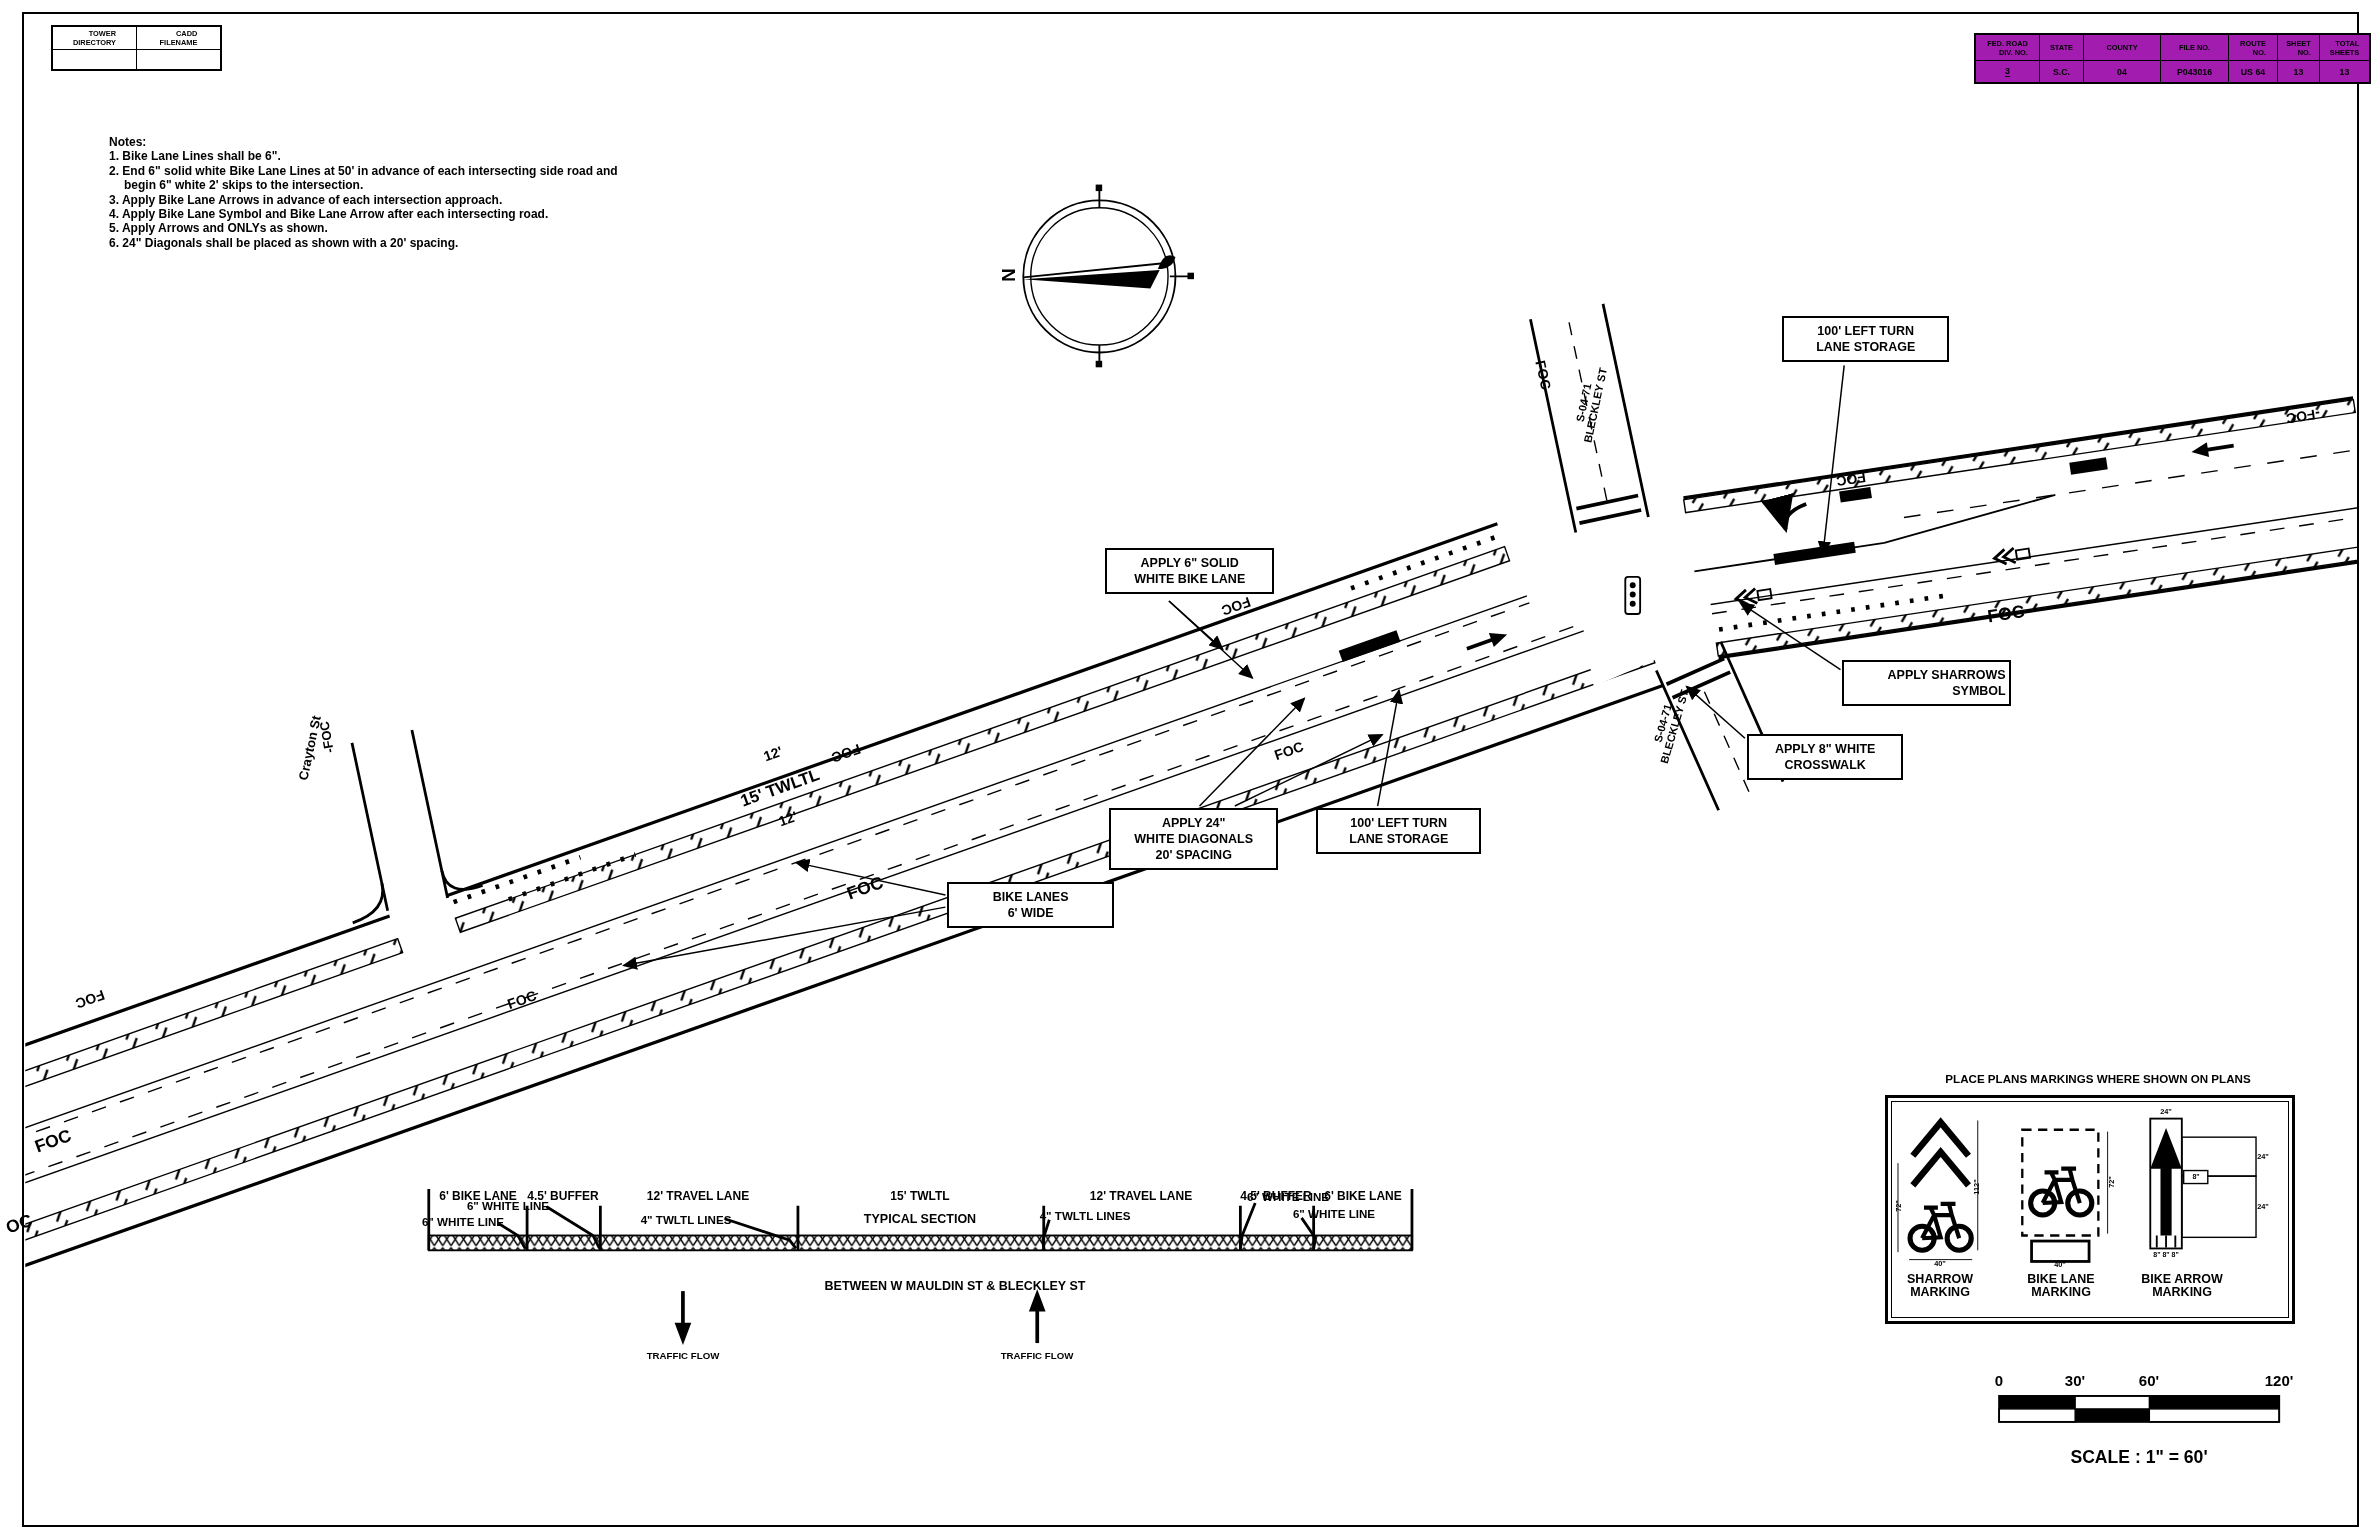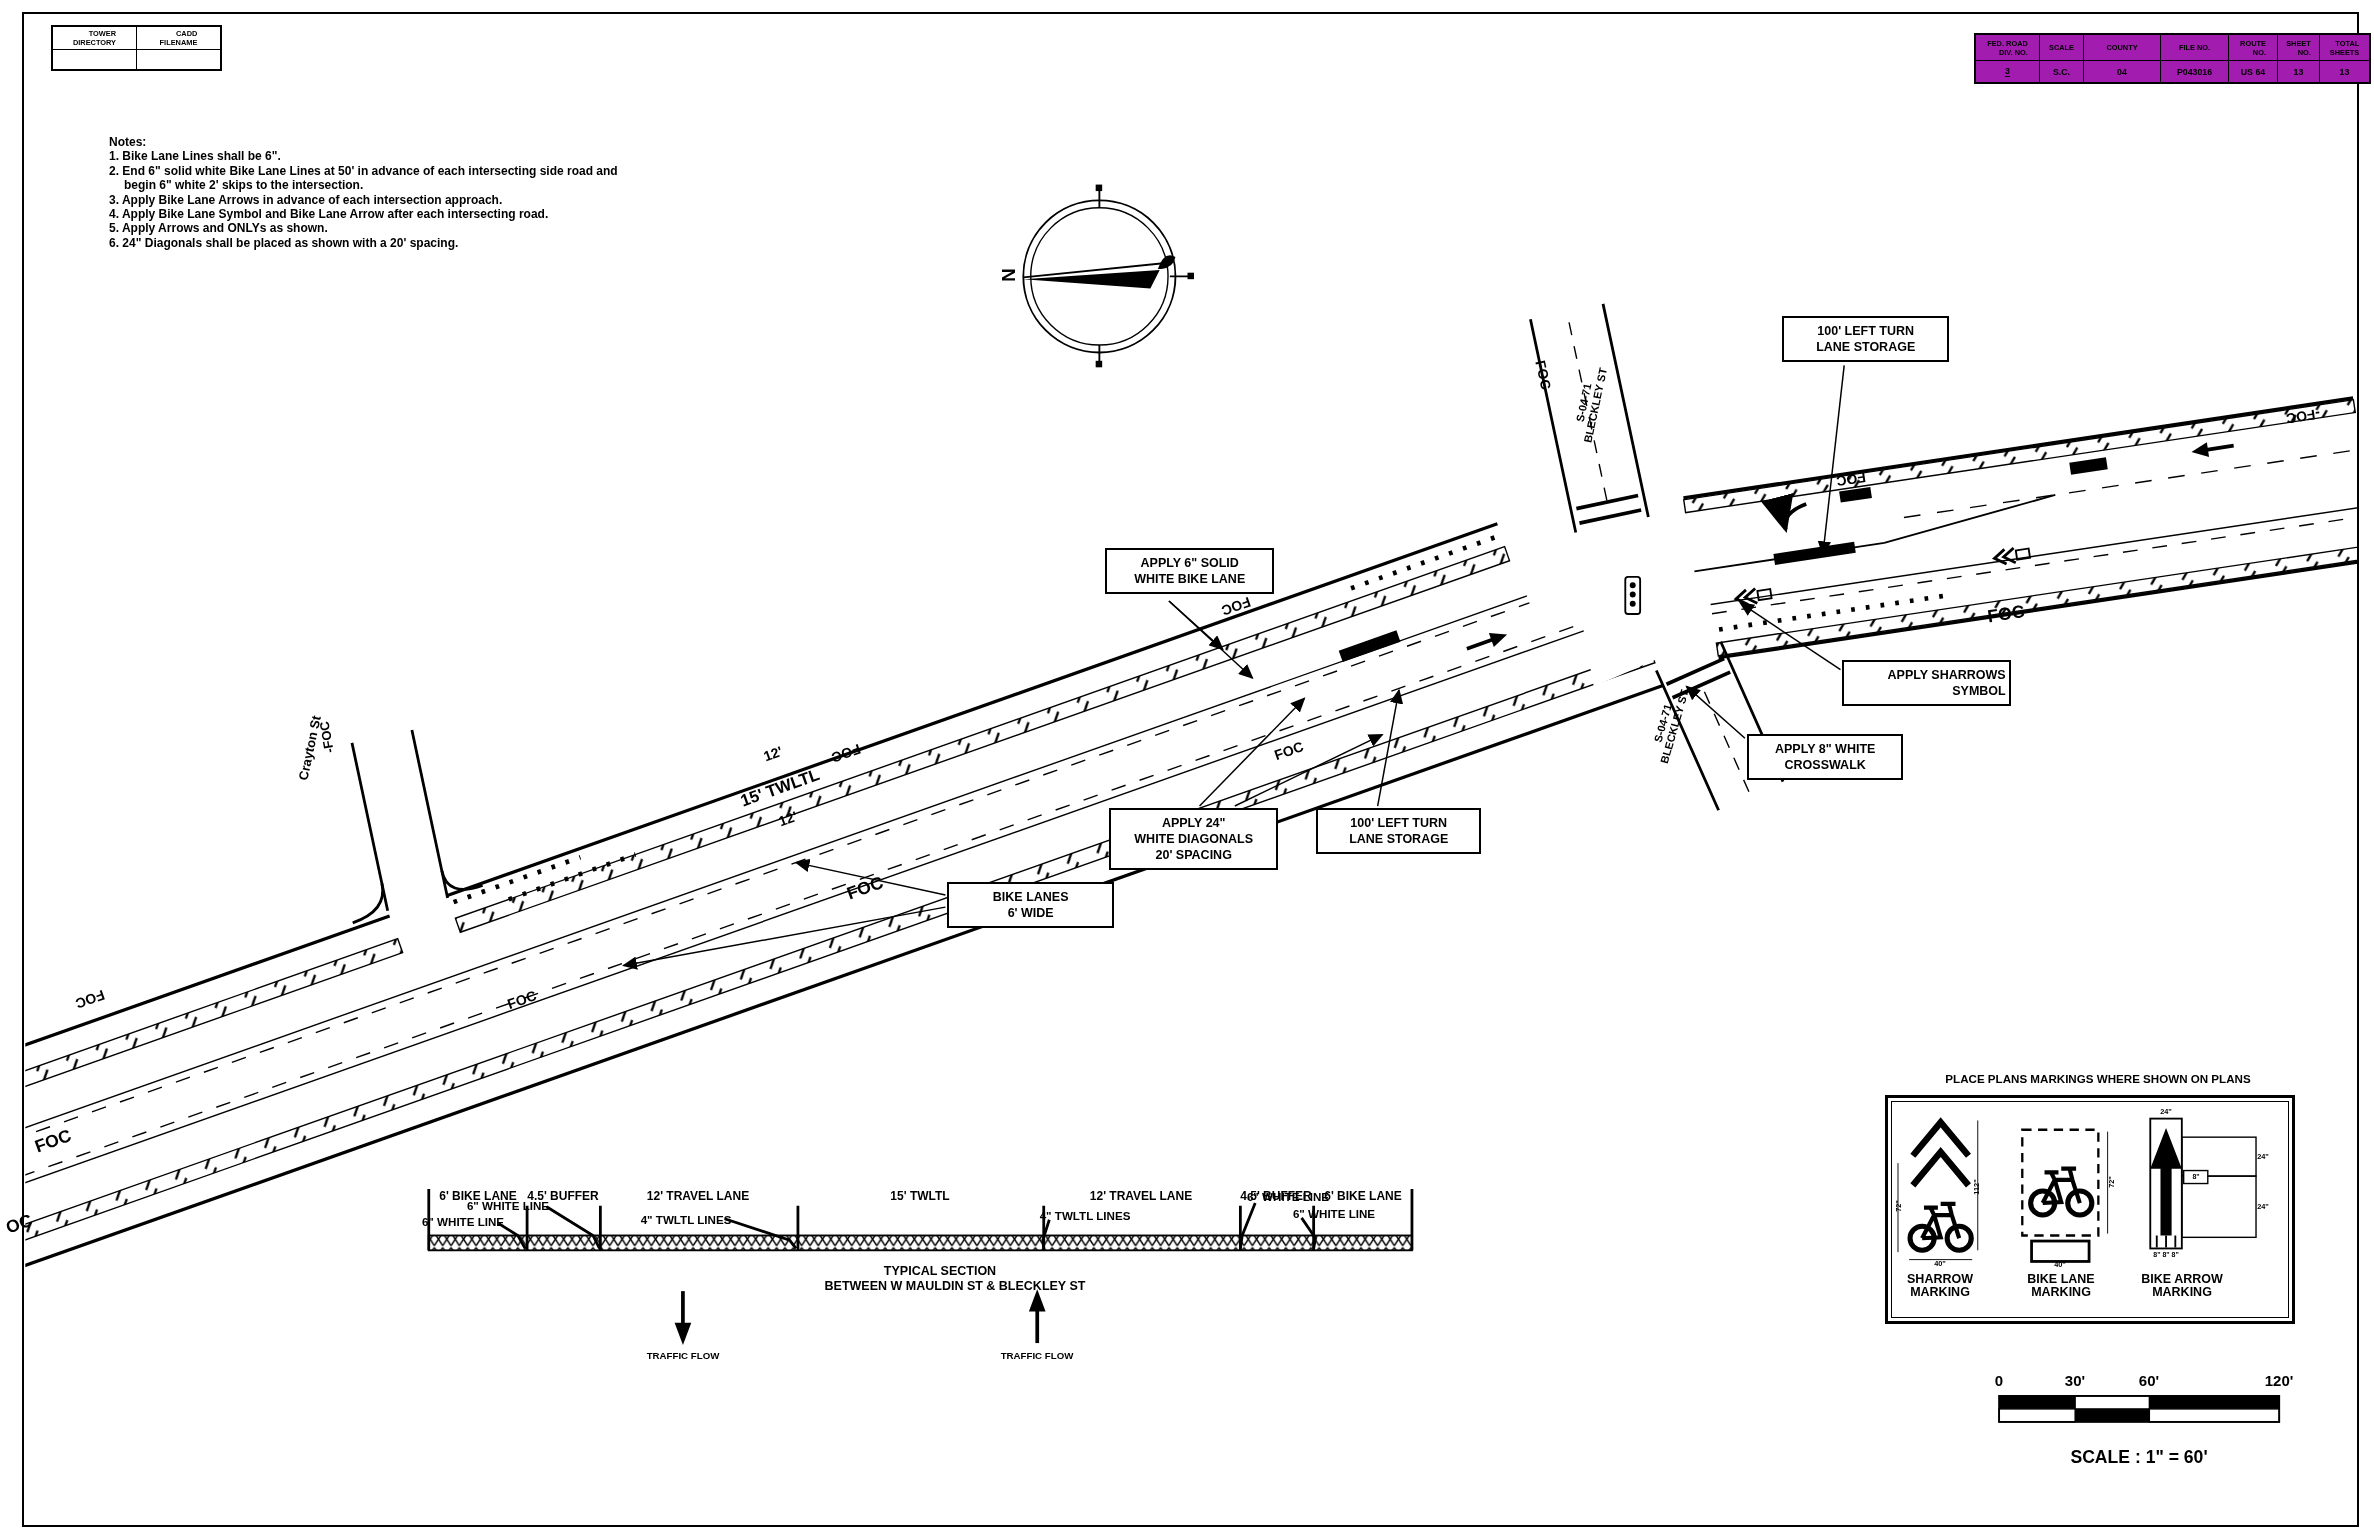--- a/index.html
+++ b/index.html
@@ -225,21 +225,21 @@
     <div style="display:flex;height:18.6px;">
       <div class="tblcell" style="width:50%;"></div>
       <div class="tblcell" style="width:50%;"></div>
     </div>
   </div>
 
   <div style="position:absolute;left:1974px;top:33px;border:2.3px solid #000;z-index:6;background:#a21caf;">
     <div style="display:flex;border-bottom:1.9px solid #000;height:25px;">
       <div class="tblcell" style="width:63px;font-size:7.4px;">FED. ROAD
 DIV. NO.</div>
-      <div class="tblcell" style="width:43px;font-size:7.4px;">SCALE</div>
+      <div class="tblcell" style="width:43px;font-size:7.4px;">STATE</div>
       <div class="tblcell" style="width:76px;font-size:7.4px;">COUNTY</div>
       <div class="tblcell" style="width:67px;font-size:7.4px;">FILE NO.</div>
       <div class="tblcell" style="width:48px;font-size:7.4px;">ROUTE
 NO.</div>
       <div class="tblcell" style="width:41px;font-size:7.4px;">SHEET
 NO.</div>
       <div class="tblcell" style="width:49px;font-size:7.4px;">TOTAL
 SHEETS</div>
     </div>
     <div style="display:flex;height:21.3px;">
@@ -313,21 +313,21 @@
   <span class="lbl" style="left:1276px;top:1196px;font-size:12px;">4.5' BUFFER</span>
   <span class="lbl" style="left:1363px;top:1196px;font-size:12px;">6' BIKE LANE</span>
 
   <span class="lbl" style="left:463px;top:1222px;font-size:11.6px;">6" WHITE LINE</span>
   <span class="lbl" style="left:508px;top:1206px;font-size:11.6px;">6" WHITE LINE</span>
   <span class="lbl" style="left:686px;top:1220px;font-size:11.6px;">4" TWLTL LINES</span>
   <span class="lbl" style="left:1085px;top:1216px;font-size:11.6px;">4" TWLTL LINES</span>
   <span class="lbl" style="left:1288px;top:1197px;font-size:11.6px;">6" WHITE LINE</span>
   <span class="lbl" style="left:1334px;top:1214px;font-size:11.6px;">6" WHITE LINE</span>
 
-  <span class="lbl" style="left:920px;top:1272px;font-size:12.5px;margin-left:20px;">TYPICAL SECTION</span>
+  <span class="lbl" style="left:920px;top:1220px;font-size:12.5px;">TYPICAL SECTION</span>
   <span class="lbl" style="left:920px;top:1287px;font-size:12.5px;margin-left:35px;">BETWEEN W MAULDIN ST &amp; BLECKLEY ST</span>
   <span class="lbl" style="left:683px;top:1356px;font-size:9.7px;">TRAFFIC FLOW</span>
   <span class="lbl" style="left:1037px;top:1356px;font-size:9.7px;">TRAFFIC FLOW</span>
 
   <span class="lbl" style="left:2098px;top:1079px;font-size:11.6px;">PLACE PLANS MARKINGS WHERE SHOWN ON PLANS</span>
   <div class="legendbox">
       <div class="inner"></div>
     </div>
 
   <span class="lbl pre" style="left:1940px;top:1286px;font-size:12.5px;white-space:pre-line;">SHARROW

